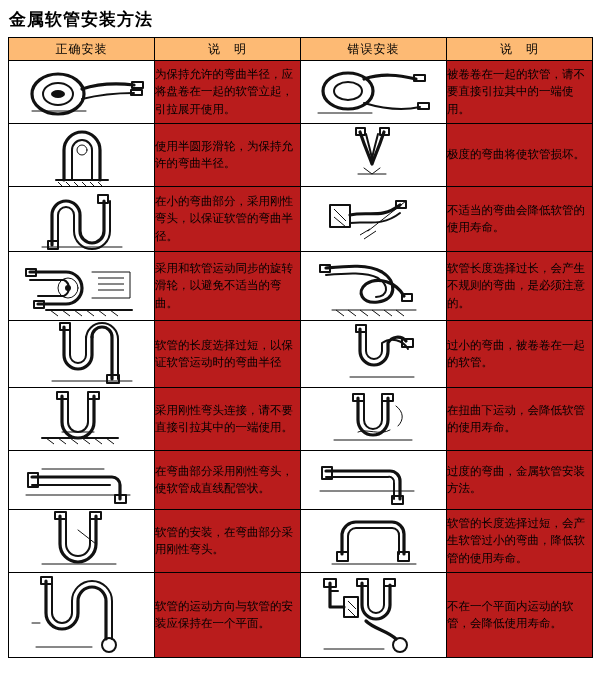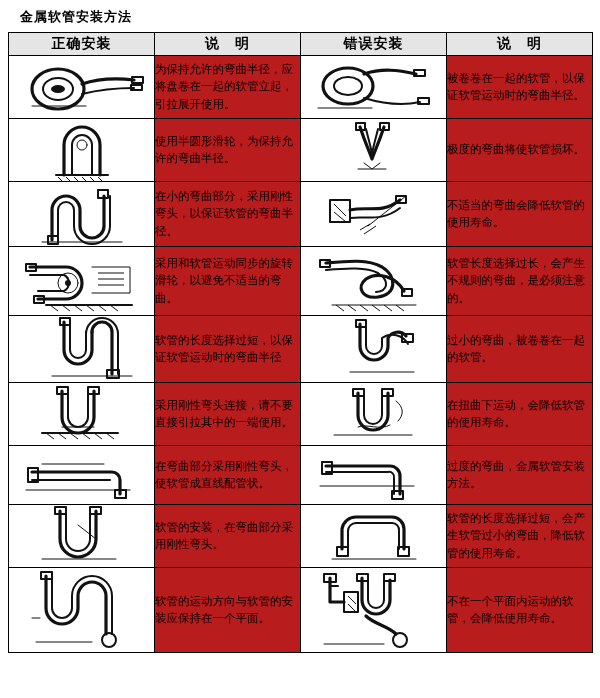--- a/index.html
+++ b/index.html
@@ -15,42 +15,42 @@
     overflow: hidden;
   }
   .page {
     width: 600px;
     height: 698px;
     position: relative;
     box-sizing: border-box;
     padding: 6px 8px 0 8px;
   }
   .title {
-    font-size: 13px;
+    font-size: 17px;
     font-weight: bold;
     letter-spacing: 1px;
-    margin: 2px 0 6px 12px;
+    margin: 2px 0 6px 1px;
     color: #000;
     font-family: "DejaVu Sans", "Liberation Sans", sans-serif;
   }
   table.hose-table {
     border-collapse: collapse;
     width: 584px;
     table-layout: fixed;
     border: 1px solid #000;
   }
   table.hose-table td, table.hose-table th {
     border: 1px solid #000;
     vertical-align: middle;
     padding: 0;
   }
   th.head {
-    background: #e5e5e5;
-    font-size: 14px;
-    font-weight: bold;
+    background: #fdba74;
+    font-size: 12px;
+    font-weight: normal;
     height: 22px;
     text-align: center;
     color: #000;
     letter-spacing: 1px;
   }
   td.img-cell {
     background: #ffffff;
     text-align: center;
     vertical-align: middle;
     padding: 2px 0;
@@ -115,21 +115,21 @@
           <svg width="140" height="62" viewBox="0 0 140 62">
             <ellipse cx="44" cy="30" rx="25" ry="18" class="ink thick"></ellipse>
             <ellipse cx="44" cy="30" rx="14" ry="9" class="ink med"></ellipse>
             <path d="M60 18 C78 12 94 14 112 18" class="ink thick"></path>
             <path d="M60 42 C80 48 98 50 116 46" class="ink med"></path>
             <rect x="110" y="14" width="11" height="6" class="ink med" fill="#fff"></rect>
             <rect x="114" y="42" width="11" height="6" class="ink med" fill="#fff"></rect>
             <path d="M14 52 L68 52" class="ink thin"></path>
           </svg>
         </td>
-        <td class="txt-cell">被卷卷在一起的软管，以保证软管运动时的弯曲半径。</td>
+        <td class="txt-cell">被卷卷在一起的软管，请不要直接引拉其中的一端使用。</td>
       </tr>
 
       <tr>
         <td class="img-cell">
           <svg width="140" height="62" viewBox="0 0 140 62">
             <path d="M52 56 L52 26 A18 18 0 0 1 88 26 L88 56" class="ink thick"></path>
             <path d="M60 56 L60 26 A10 10 0 0 1 80 26 L80 56" class="ink med"></path>
             <circle cx="70" cy="26" r="5" class="ink thin"></circle>
             <path d="M44 56 L96 56" class="ink med"></path>
             <path d="M46 58 L50 62 M54 58 L58 62 M62 58 L66 62 M70 58 L74 62 M78 58 L82 62 M86 58 L90 62" class="hatch"></path>

